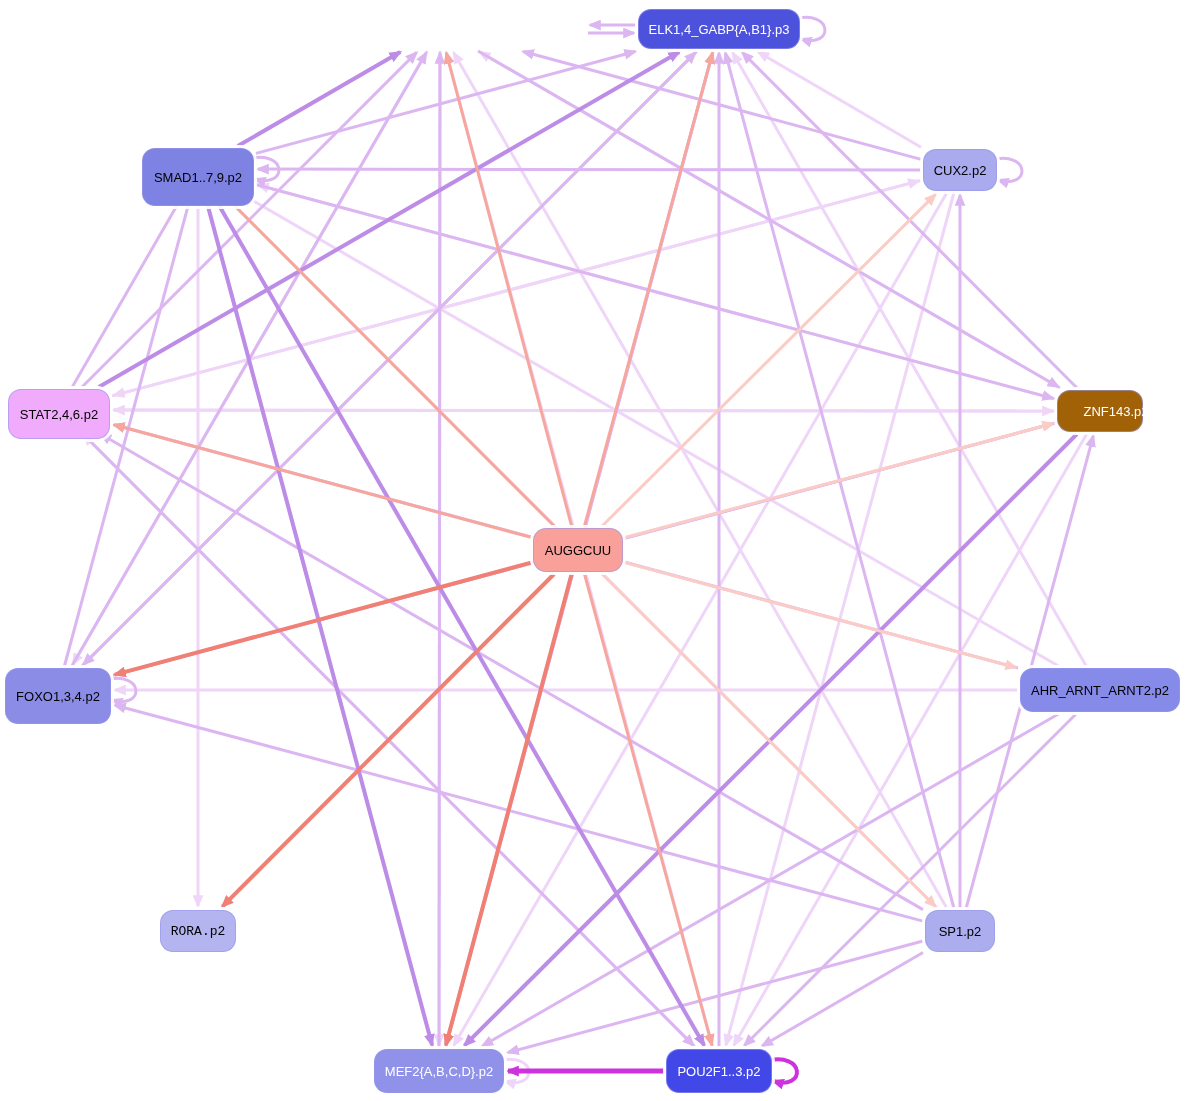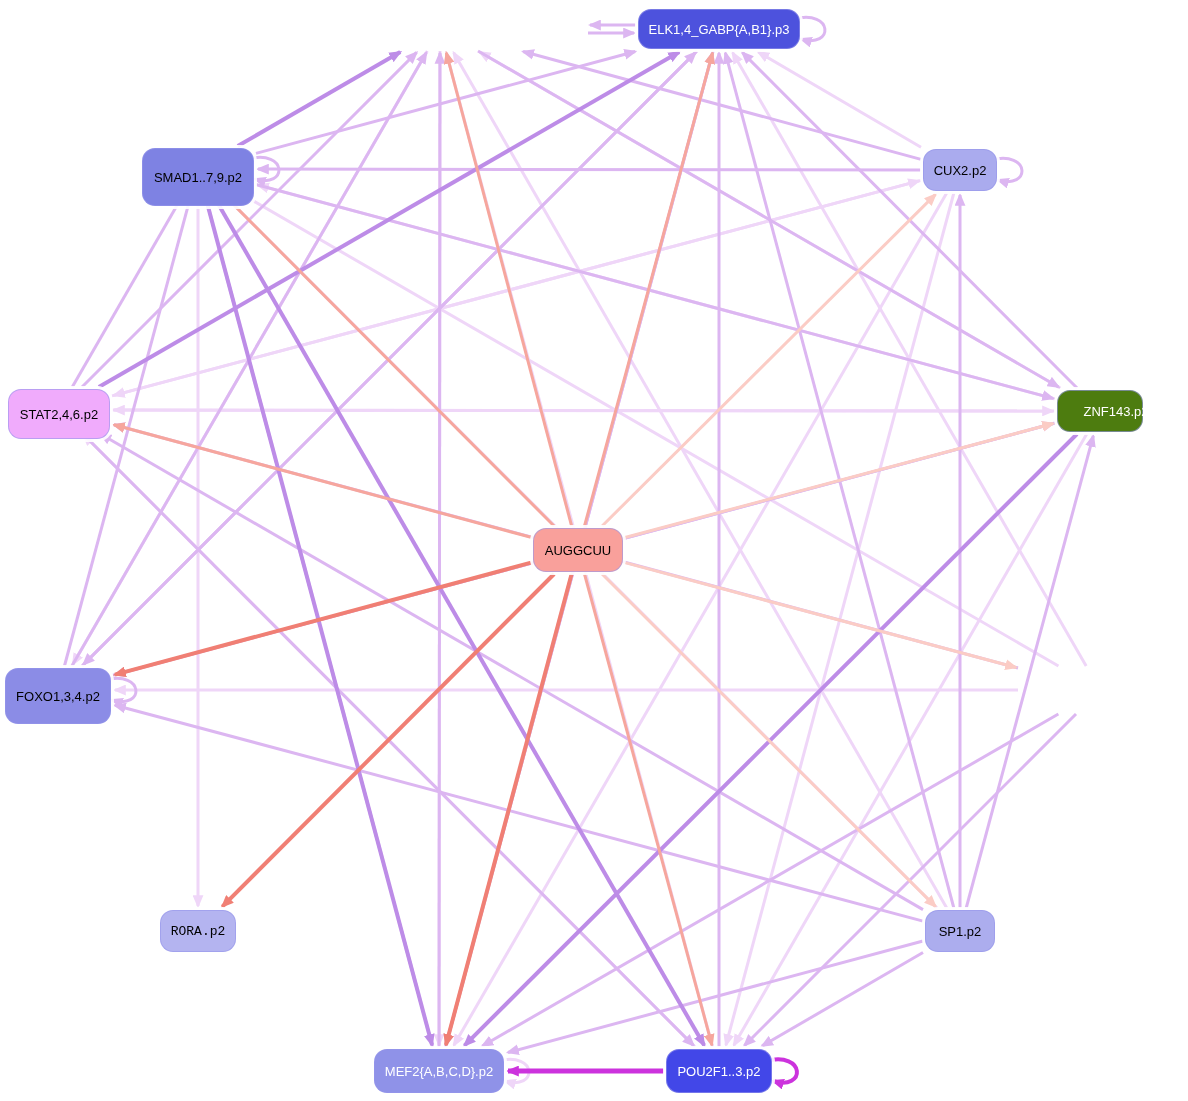--- a/index.html
+++ b/index.html
@@ -128,20 +128,21 @@
       <path d="M 105,680 C 145,670 145,710 112,700" fill="none" stroke="#dcb6f1" stroke-width="3" marker-end="url(#arr-lavMid)"></path>
       <path d="M 498,1061 C 538,1051 538,1091 505,1081" fill="none" stroke="#efd6f8" stroke-width="3" marker-end="url(#arr-lavLight)"></path>
       <path d="M 664,1071 L 508,1071" fill="none" stroke="#cc33dd" stroke-width="5" marker-end="url(#arr-magenta)"></path>
       <path d="M 766,1061 C 806,1051 806,1091 773,1081" fill="none" stroke="#cc33dd" stroke-width="4" marker-end="url(#arr-magenta)"></path>
     </svg>
 
   <div class="node" style="left: 638px; top: 9px; width: 162px; height: 40px; background: rgb(77, 82, 221); color: rgb(255, 255, 255);">ELK1,4_GABP{A,B1}.p3</div>
   <div class="node" style="left: 142px; top: 148px; width: 112px; height: 58px; background: rgb(126, 130, 227); color: rgb(0, 0, 0);">SMAD1..7,9.p2</div>
   <div class="node" style="left: 923px; top: 149px; width: 74px; height: 42px; background: rgb(170, 171, 238); color: rgb(0, 0, 0);">CUX2.p2</div>
   <div class="node" style="left: 8px; top: 389px; width: 102px; height: 50px; background: #f0abfc; color: rgb(0, 0, 0);">STAT2,4,6.p2</div>
-  <div class="node" style="left: 1057px; top: 390px; width: 86px; height: 42px; background: #4d7c0f; color: rgb(255, 255, 255); padding-left: 32px;">ZNF143.p2</div>
+  <div class="node" style="left: 1057px; top: 390px; width: 86px; height: 42px; background: #a16207; color: rgb(255, 255, 255); padding-left: 32px;">ZNF143.p2</div>
   <div class="node" style="left: 533px; top: 528px; width: 90px; height: 44px; background: rgb(249, 160, 155); color: rgb(0, 0, 0);">AUGGCUU</div>
   <div class="node" style="left: 5px; top: 668px; width: 106px; height: 56px; background: rgb(139, 140, 230); color: rgb(0, 0, 0);">FOXO1,3,4.p2</div>
+  <div class="node" style="left: 1020px; top: 668px; width: 160px; height: 44px; background: rgb(134, 138, 232); color: rgb(0, 0, 0);">AHR_ARNT_ARNT2.p2</div>
   <div class="node" style="left: 160px; top: 910px; width: 76px; height: 42px; background: rgb(180, 180, 240); color: rgb(0, 0, 0); font-family: Liberation Mono, monospace;">RORA.p2</div>
   <div class="node" style="left: 925px; top: 910px; width: 70px; height: 42px; background: rgb(172, 173, 238); color: rgb(0, 0, 0);">SP1.p2</div>
   <div class="node" style="left: 374px; top: 1049px; width: 130px; height: 44px; background: rgb(143, 146, 232); color: rgb(255, 255, 255);">MEF2{A,B,C,D}.p2</div>
   <div class="node" style="left: 666px; top: 1049px; width: 106px; height: 44px; background: rgb(66, 71, 232); color: rgb(255, 255, 255);">POU2F1..3.p2</div>
 </div>
 
 </body></html>

